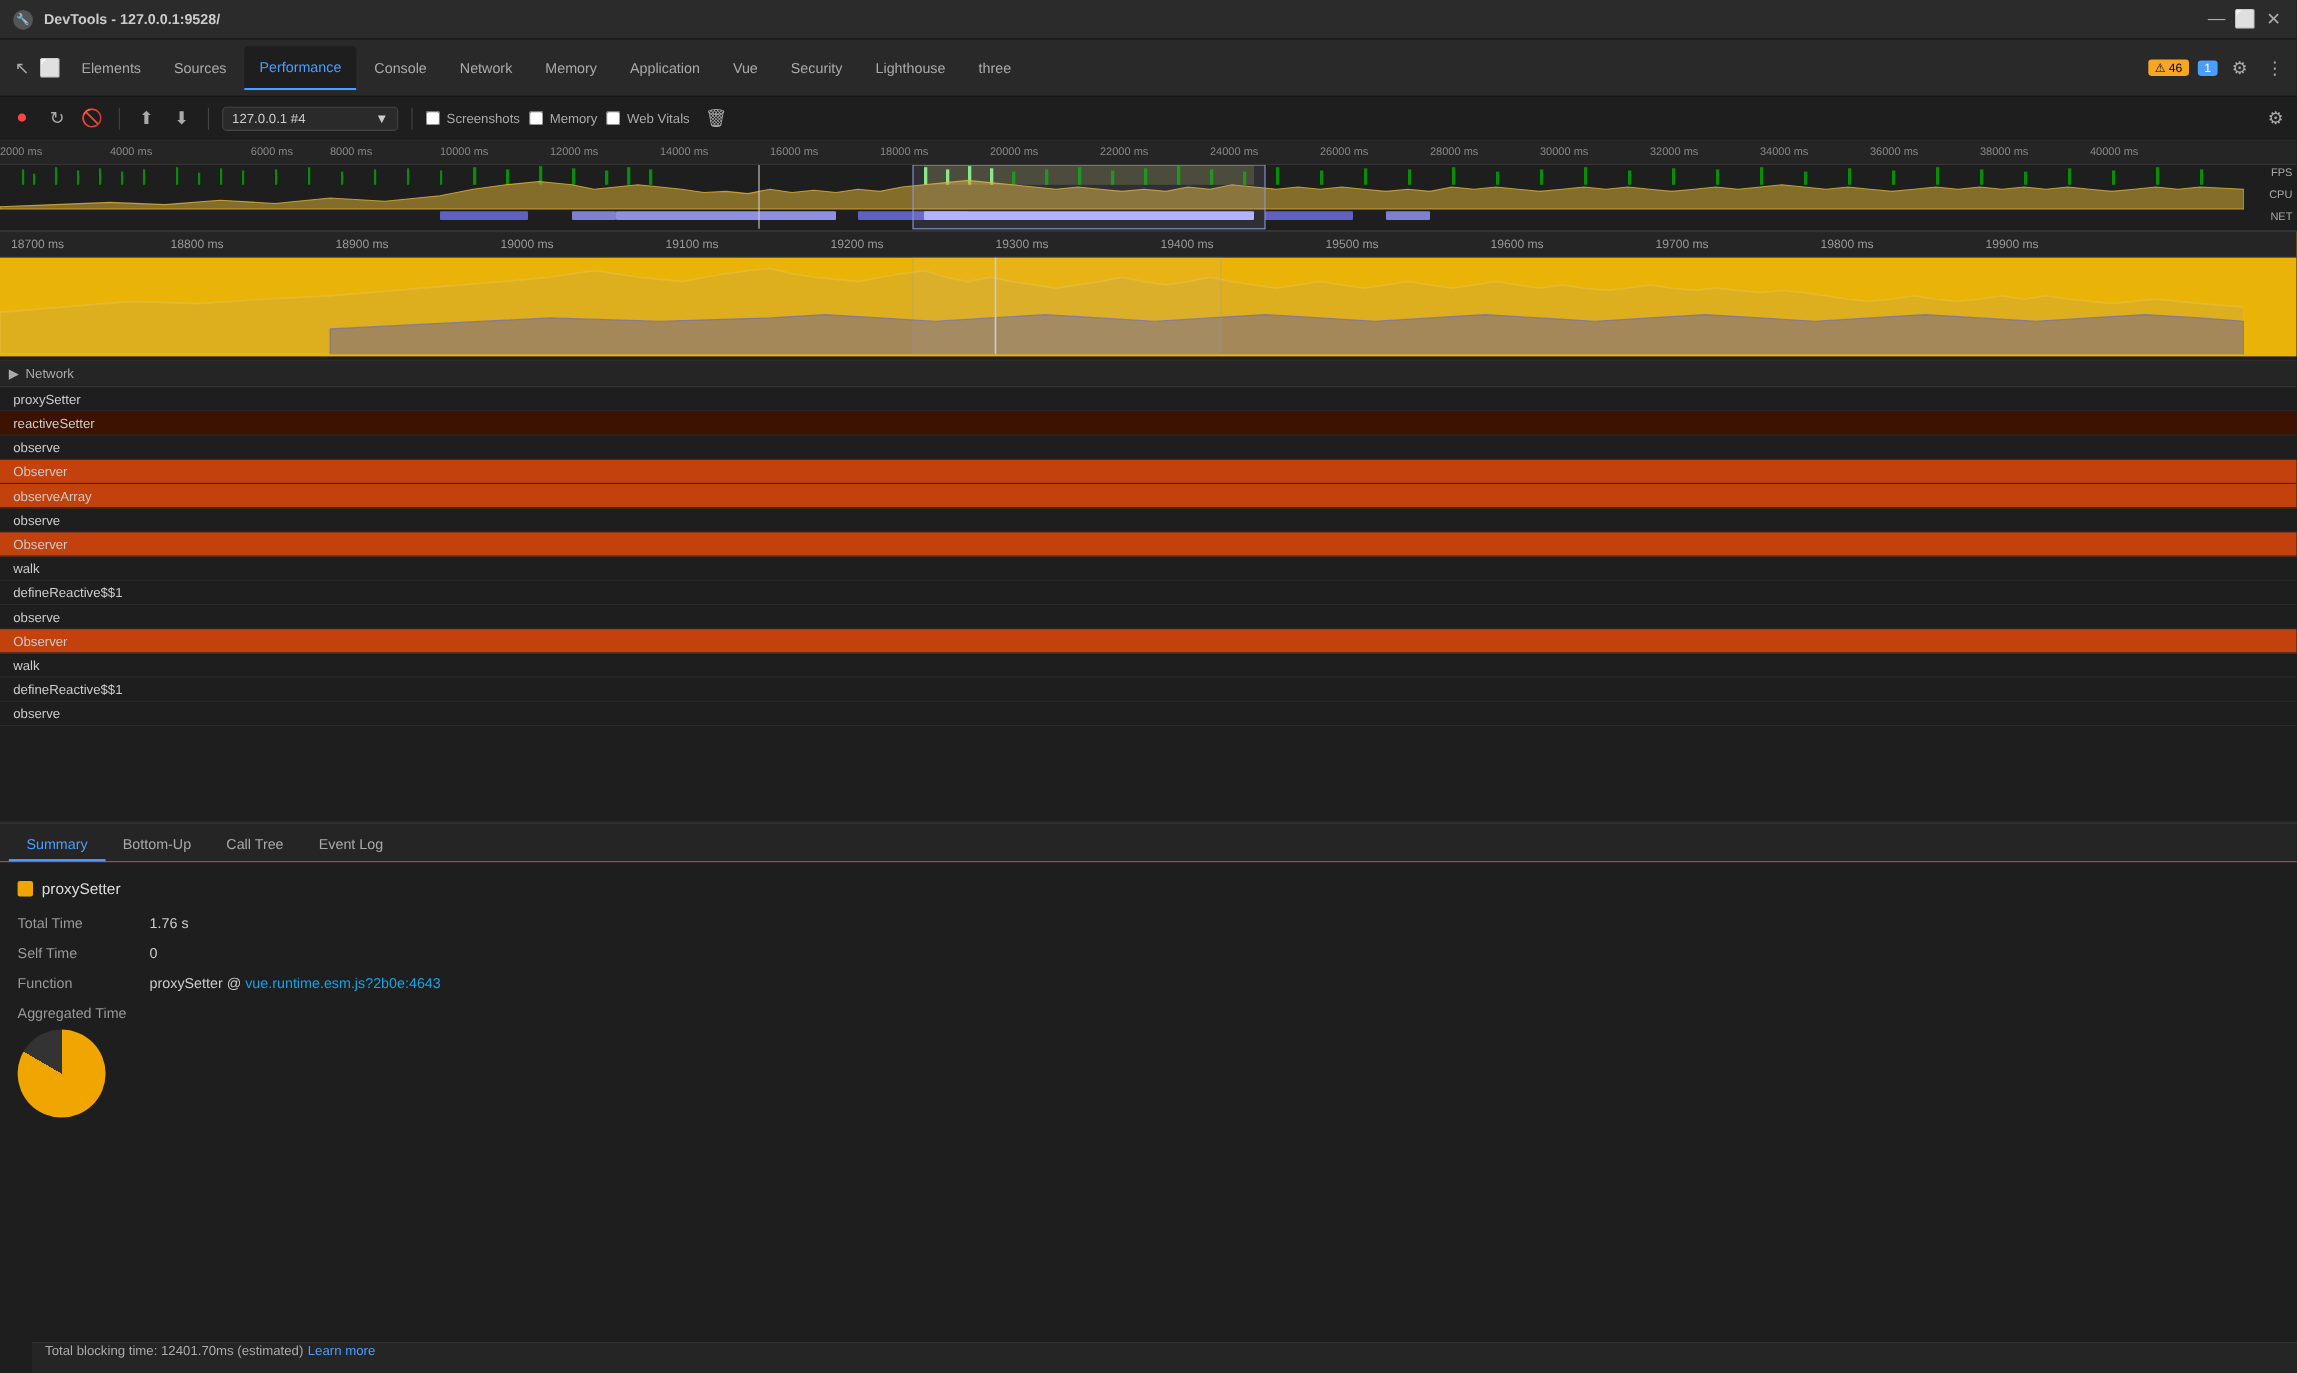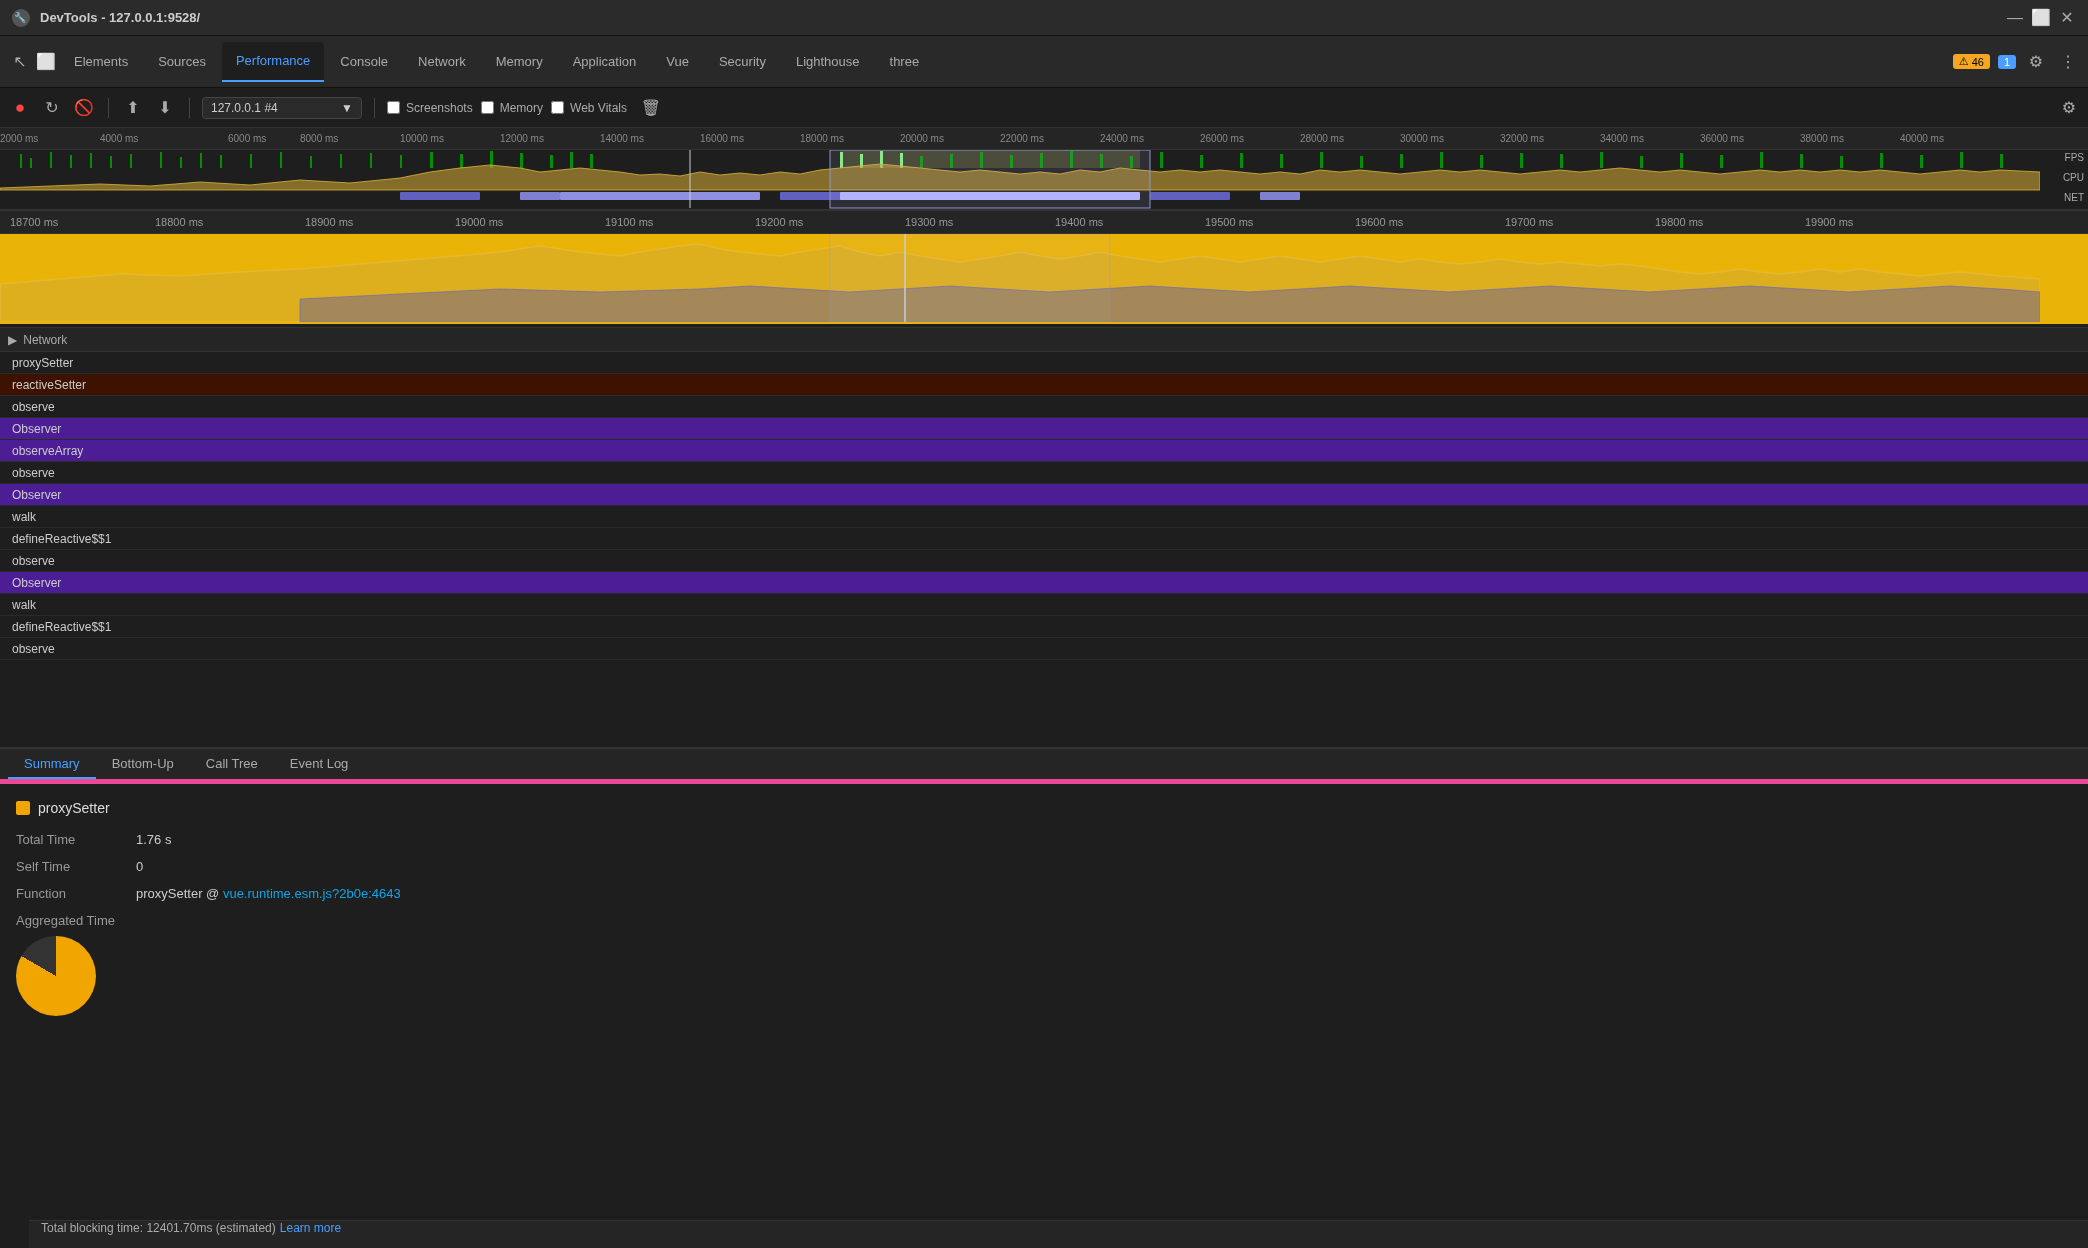--- a/index.html
+++ b/index.html
@@ -210,31 +210,31 @@
 
     .call-row {
       height: 22px;
       display: flex;
       align-items: center;
       padding: 0 12px;
       font-size: 12px;
       border-bottom: 1px solid #2a2a2a;
       cursor: pointer;
     }
-    .call-row.highlight-yellow { background: #4c1d95; }
+    .call-row.highlight-yellow { background: #c2410c; }
     .call-row.highlight-red { background: #3d1200; }
 
     
     #bottom-tabs {
       height: 36px;
       background: #252525;
       display: flex;
       align-items: flex-end;
       padding: 0 8px;
-      border-bottom: 5px solid #ec4899;
+      border-bottom: 1px solid #ec4899;
       border-top: 1px solid #333;
     }
     .bottom-tab {
       padding: 6px 16px;
       font-size: 13px;
       color: #aaa;
       cursor: pointer;
       border-bottom: 2px solid transparent;
     }
     .bottom-tab.active {

